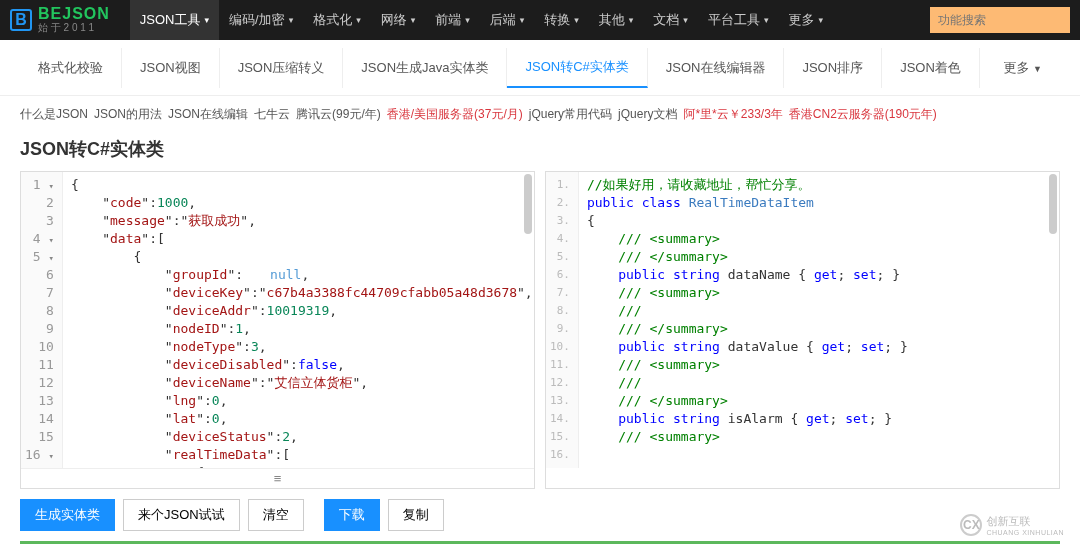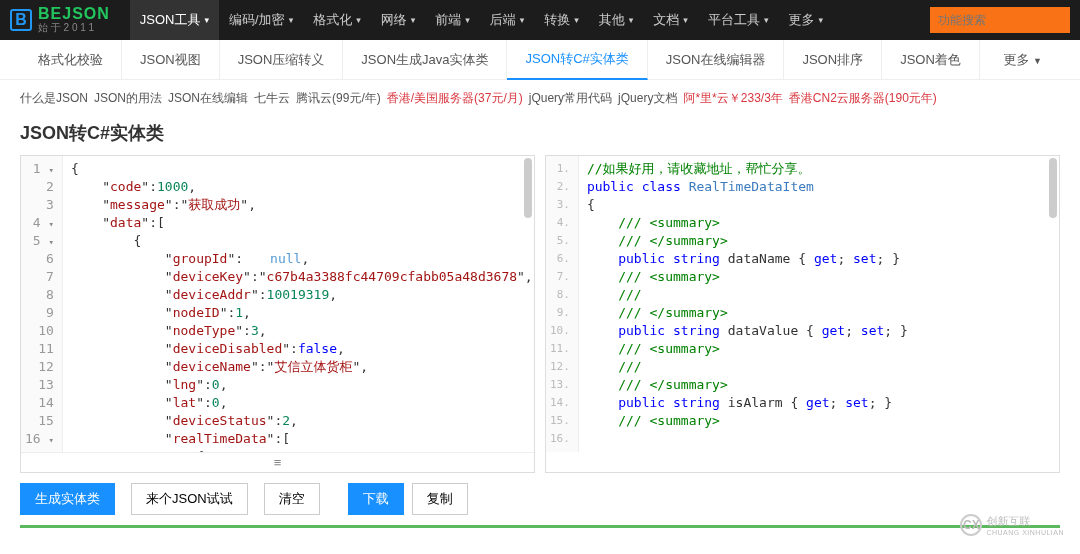--- a/index.html
+++ b/index.html
@@ -6,22 +6,22 @@
 body { font-family: "Microsoft YaHei", Arial, sans-serif; font-size: 13px; background: #fff; color: #333; width: 1080px; overflow: hidden; }
 .topbar { background: #1c1c1c; height: 40px; display: flex; align-items: center; padding: 0 10px; }
 .logo { display: flex; align-items: center; gap: 6px; margin-right: 20px; }
 .logo-badge { border: 2px solid #2196f3; color: #2196f3; font-weight: bold; font-size: 16px; width: 22px; height: 22px; display: flex; align-items: center; justify-content: center; border-radius: 3px; }
 .logo-text { color: #22c55e; font-weight: bold; font-size: 16px; letter-spacing: 1px; }
 .logo-sub { color: #888; font-size: 10px; display: block; margin-top: -2px; }
 .nav { display: flex; flex: 1; }
 .nav-item { color: #ccc; padding: 8px 10px; height: 40px; display: flex; align-items: center; gap: 4px; cursor: pointer; font-size: 13px; white-space: nowrap; }
 .nav-item.active { background: #333; color: #fff; }
 .caret { font-size: 9px; }
-.search { background: #f97316; border: none; height: 26px; padding: 0 8px; width: 140px; font-size: 12px; }
-.subnav { display: flex; border-bottom: 1px solid #eee; padding: 18px 20px; height: 40px; align-items: center; }
+.search { background: #fdba74; border: none; height: 26px; padding: 0 8px; width: 140px; font-size: 12px; }
+.subnav { display: flex; border-bottom: 1px solid #eee; padding: 18px 20px; height: 56px; align-items: center; }
 .subnav-item { padding: 0 18px; color: #555; cursor: pointer; height: 40px; display: flex; align-items: center; border-right: 1px solid #eee; }
 .subnav-item.active { color: #1890ff; border-bottom: 2px solid #1890ff; }
 .subnav-more { margin-left: auto; padding: 0 18px; cursor: pointer; color: #555; }
 .linksbar { display: flex; padding: 10px 20px; gap: 6px; font-size: 12px; align-items: center; flex-wrap: nowrap; overflow: hidden; }
 .linksbar a { color: #555; text-decoration: none; white-space: nowrap; }
 .linksbar a.red { color: #d9363e; }
 .page-title { font-size: 18px; font-weight: bold; padding: 4px 20px 10px; }
 .workspace { display: flex; gap: 10px; padding: 0 20px; }
 .pane { flex: 1; border: 1px solid #ddd; background: #fff; position: relative; }
 .editor { height: 296px; overflow: hidden; font-family: Consolas, Monaco, monospace; font-size: 13px; position: relative; }
@@ -36,21 +36,21 @@
 .str { color: #a31515; }
 .null { color: #569cd6; margin-left: 27px; }
 .bool { color: #0000ff; }
 .kw { color: #0000ff; }
 .kw2 { color: #3b7bbf; }
 .comment { color: #008000; }
 .ident { color: #333; }
 .r-gutter { color: #bbb; font-size: 11px; }
 .scrollbar { position: absolute; right: 2px; top: 2px; width: 8px; height: 60px; background: #ccc; border-radius: 4px; }
 .drag-handle { text-align: center; border-top: 1px solid #eee; padding: 2px 0; cursor: row-resize; color: #888; }
-.buttons { display: flex; gap: 16px; padding: 10px 20px; }
+.buttons { display: flex; gap: 8px; padding: 10px 20px; }
 .btn { padding: 6px 14px; border: 1px solid #ccc; background: #fff; cursor: pointer; font-size: 13px; }
 .btn.primary { background: #1890ff; color: #fff; border-color: #1890ff; }
 .btn + .btn { }
 .btn-group2 { margin-left: 12px; display: flex; gap: 8px; }
 .watermark { position: absolute; right: 16px; bottom: 18px; display: flex; align-items: center; gap: 4px; color: #bbb; font-size: 11px; }
 .wm-circle { width: 22px; height: 22px; border-radius: 50%; border: 2px solid #ccc; display: flex; align-items: center; justify-content: center; font-weight: bold; color: #bbb; font-size: 12px; }
 .greenbar { height: 3px; background: #5cb85c; margin: 0 20px; }
 </style>
 </head>
 <body>

